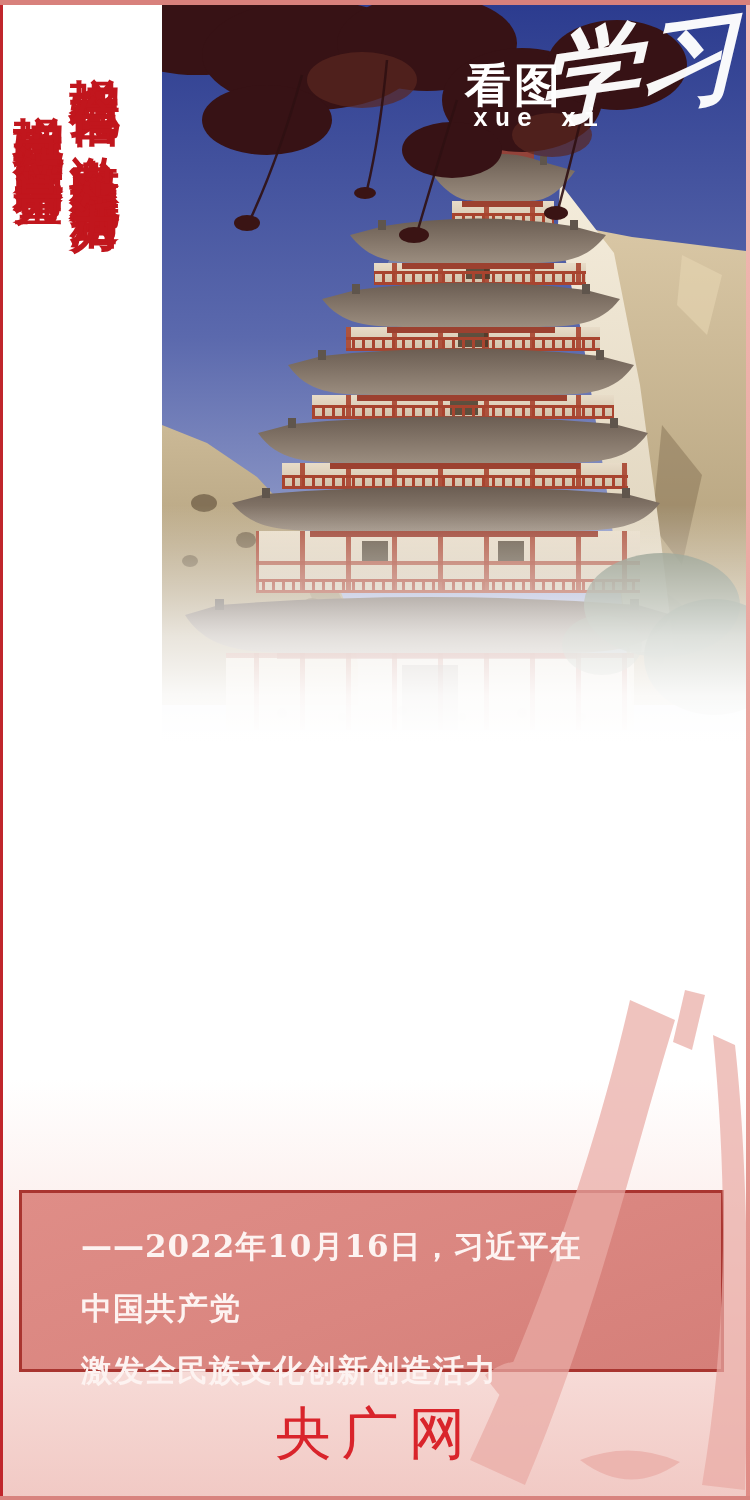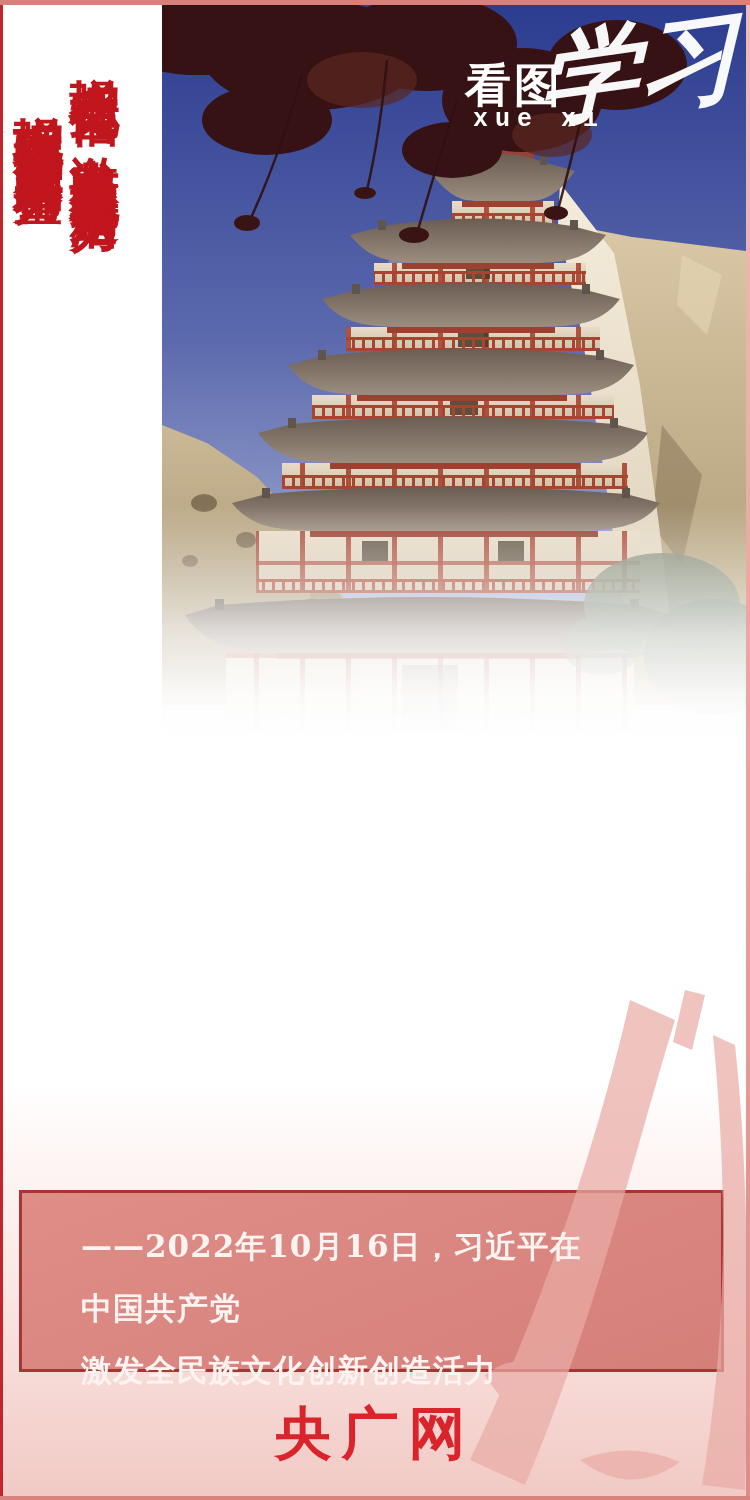--- a/index.html
+++ b/index.html
@@ -56,21 +56,21 @@
   }
   .watermark{position:absolute;left:430px;top:990px;z-index:1;pointer-events:none;}
   .quote-text{
     position:absolute;left:19px;top:1190px;width:594px;box-sizing:border-box;
     padding:25px 30px 0 62px;z-index:3;
     color:#fdf3f1;font-size:31px;line-height:62px;font-weight:700;letter-spacing:1px;
   }
   .footer-brand{
     position:absolute;left:0;right:0;top:1396px;text-align:center;z-index:2;
     font-family:"Liberation Sans","DejaVu Sans",sans-serif;
-    font-weight:700;font-size:57px;letter-spacing:10px;color:var(--cnr-red);
+    font-weight:400;font-size:57px;letter-spacing:10px;color:var(--cnr-red);
   }
 </style>
 </head>
 <body>
 
 <div class="page">
 
   <div class="bottom-bg"></div>
 
   <div class="quote-box-bg"></div>

